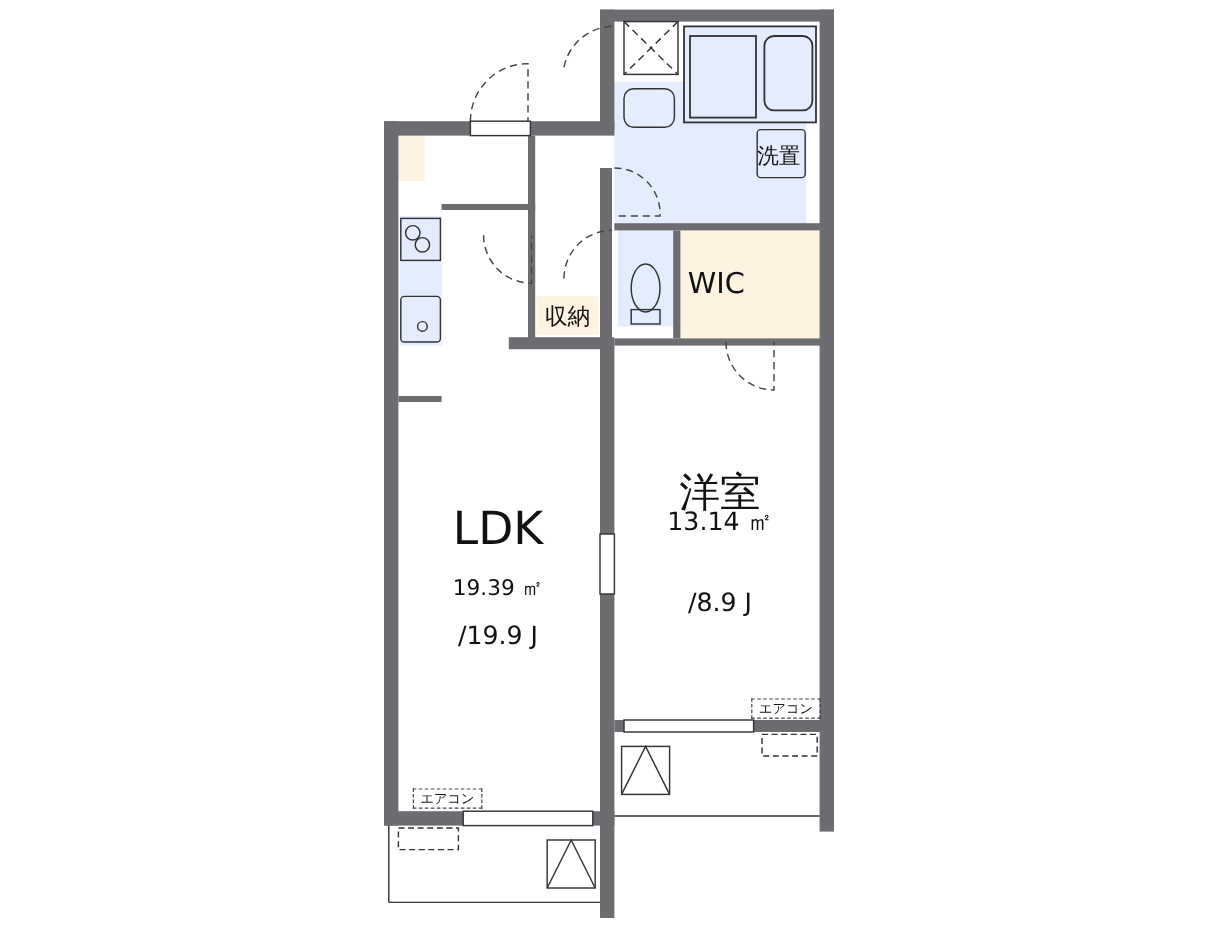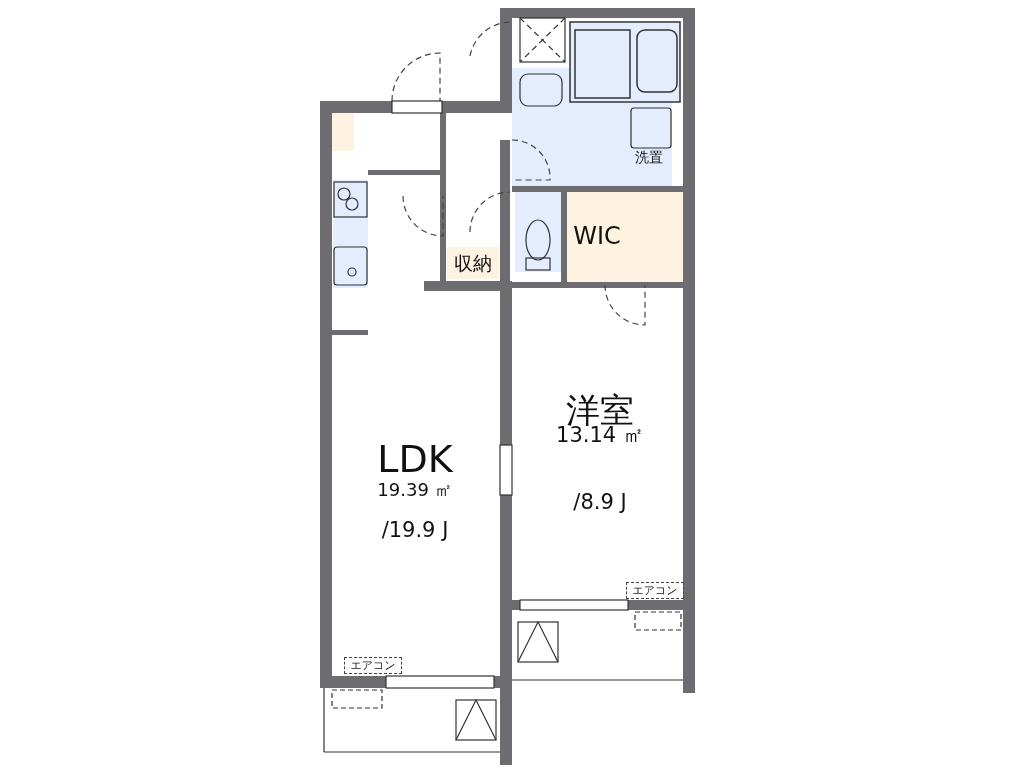--- a/index.html
+++ b/index.html
@@ -105,26 +105,26 @@
     <line x1="512" y1="680" x2="683" y2="680"></line>
     <rect x="456" y="700" width="40" height="40"></rect>
     <path d="M456 740 L476 700 L496 740"></path>
     <rect x="518" y="622" width="40" height="40"></rect>
     <path d="M518 662 L538 622 L558 662"></path>
     <rect x="332" y="690" width="50" height="18" stroke-dasharray="5,3"></rect>
     <rect x="635" y="612" width="46" height="18" stroke-dasharray="5,3"></rect>
   </g>
 </svg>
 
-<div class="lbl" style="left:360px; top:418px; width:110px; font-size:38px;margin-top:19px;">LDK</div>
+<div class="lbl" style="left:360px; top:418px; width:110px; font-size:38px;">LDK</div>
 <div class="lbl" style="left:350px; top:478px; width:130px; font-size:18px;">19.39 ㎡</div>
 <div class="lbl" style="left:350px; top:518px; width:130px; font-size:21px;">/19.9 J</div>
 
 <div class="lbl" style="left:540px; top:388px; width:120px; font-size:34px;">洋室</div>
 <div class="lbl" style="left:530px; top:421px; width:140px; font-size:21px;">13.14 ㎡</div>
 <div class="lbl" style="left:530px; top:490px; width:140px; font-size:21px;">/8.9 J</div>
 
 <div class="lbl" style="left:552px; top:222px; width:90px; font-size:24px;">WIC</div>
 <div class="lbl" style="left:447px; top:251px; width:52px; font-size:19px;text-align:center;">収納</div>
-<div class="lbl" style="left:631px; top:118px; width:36px; font-size:14px;margin-top:31px;">洗置</div>
+<div class="lbl" style="left:631px; top:118px; width:36px; font-size:18px;">洗置</div>
 
 <div class="lbl" style="left:344px; top:657px; width:56px; font-size:11px; border:1px dashed #444;">エアコン</div>
 <div class="lbl" style="left:626px; top:582px; width:56px; font-size:11px; border:1px dashed #444;">エアコン</div>
 
 </body></html>

